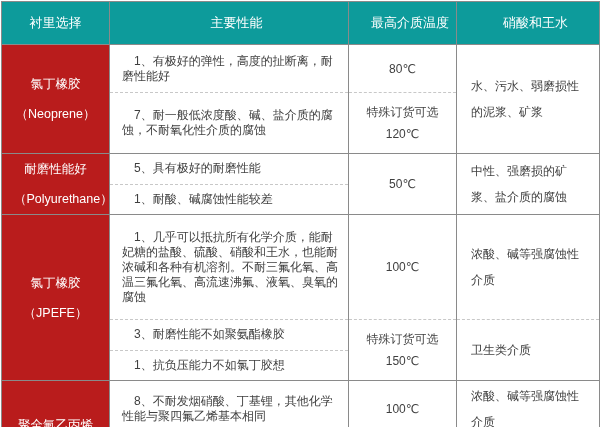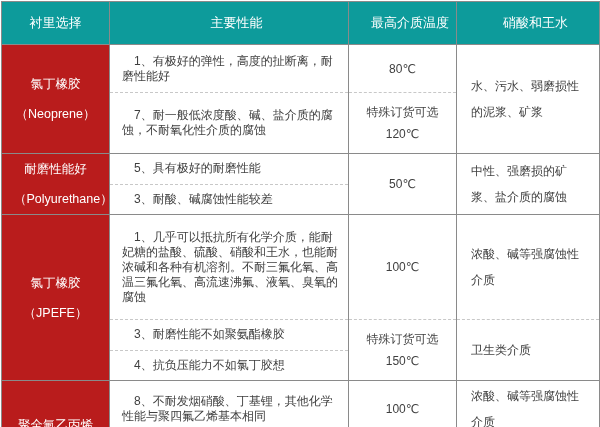--- a/index.html
+++ b/index.html
@@ -117,38 +117,38 @@
       </tr>
 
       <tr class="solid" style="height:25px">
         <td class="mat" rowspan="2">耐磨性能好
 （Polyurethane）</td>
         <td class="prop">5、具有极好的耐磨性能</td>
         <td class="temp" rowspan="2">50℃</td>
         <td class="range" rowspan="2">中性、强磨损的矿浆、盐介质的腐蚀</td>
       </tr>
       <tr class="dashed" style="height:25px">
-        <td class="prop">3、耐酸、碱腐蚀性能较差</td>
+        <td class="prop">1、耐酸、碱腐蚀性能较差</td>
       </tr>
 
       <tr class="solid" style="height:105px">
         <td class="mat" rowspan="3">氯丁橡胶
 （JPEFE）</td>
         <td class="prop">1、几乎可以抵抗所有化学介质，能耐妃糖的盐酸、硫酸、硝酸和王水，也能耐浓碱和各种有机溶剂。不耐三氟化氧、高温三氟化氧、高流速沸氟、液氧、臭氧的腐蚀</td>
         <td class="temp">100℃</td>
         <td class="range">浓酸、碱等强腐蚀性介质</td>
       </tr>
       <tr class="dashed" style="height:20px">
         <td class="prop">3、耐磨性能不如聚氨酯橡胶</td>
         <td class="temp" rowspan="2">特殊订货可选
 150℃</td>
         <td class="range" rowspan="2">卫生类介质</td>
       </tr>
       <tr class="dashed" style="height:20px">
-        <td class="prop">4、抗负压能力不如氯丁胶想</td>
+        <td class="prop">1、抗负压能力不如氯丁胶想</td>
       </tr>
 
       <tr class="solid" style="height:57px">
         <td class="mat" rowspan="2">聚全氟乙丙烯
 （F46）</td>
         <td class="prop">8、不耐发烟硝酸、丁基锂，其他化学性能与聚四氟乙烯基本相同</td>
         <td class="temp">100℃</td>
         <td class="range">浓酸、碱等强腐蚀性介质</td>
       </tr>
       <tr class="dashed last" style="height:47px">

